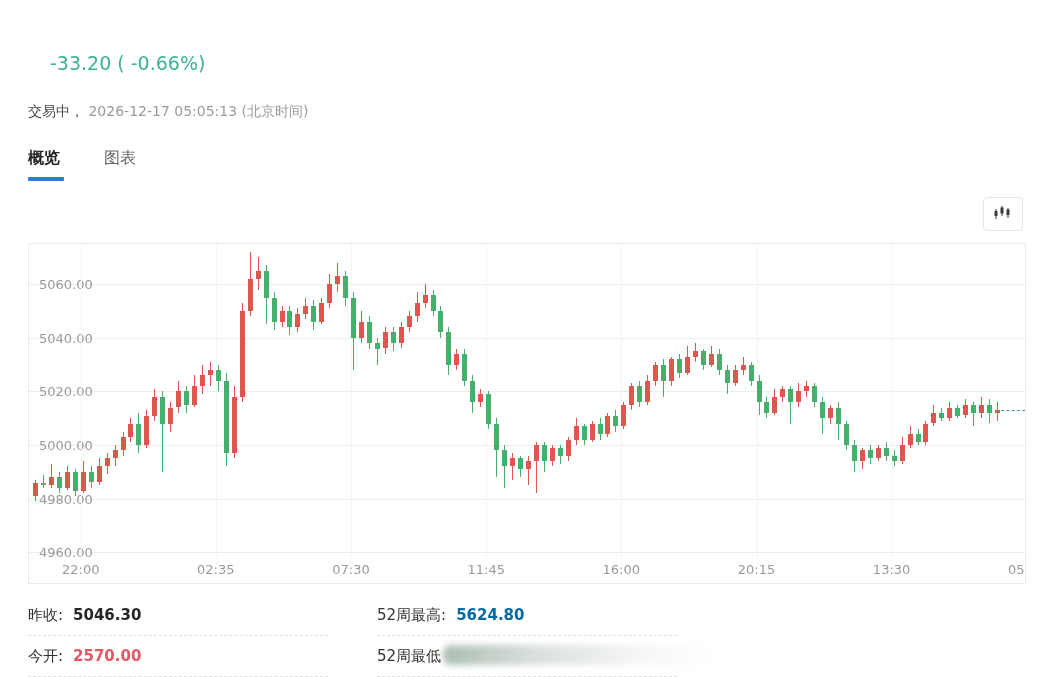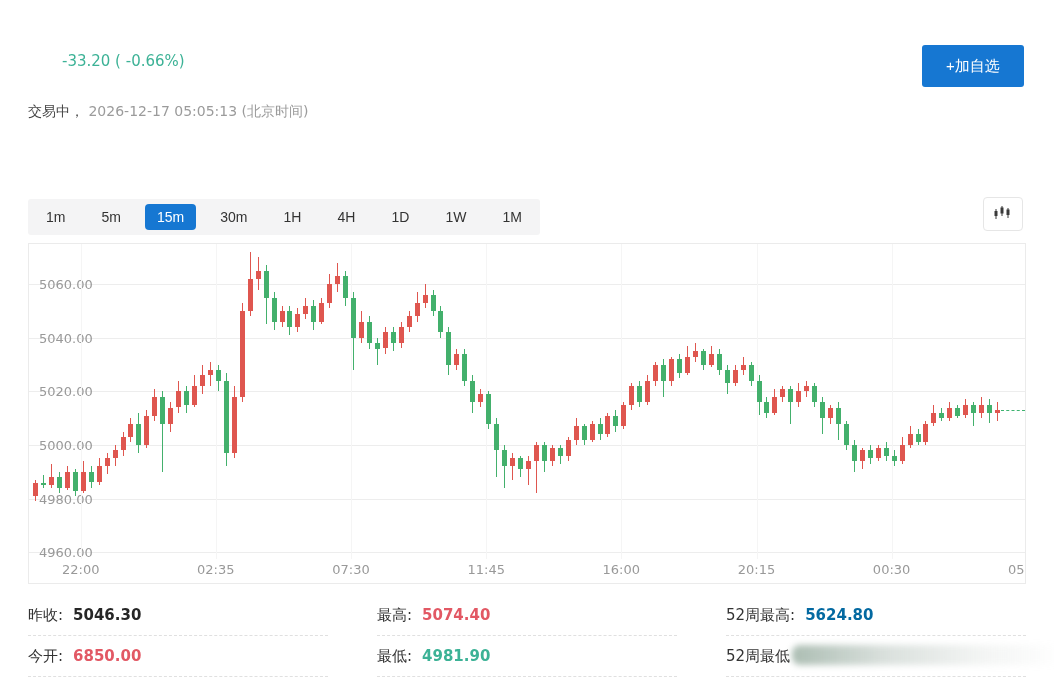--- a/index.html
+++ b/index.html
@@ -6,21 +6,21 @@
   html,body { width:1054px; height:677px; background:#ffffff; overflow:hidden;
     font-family:"DejaVu Sans","Liberation Sans",sans-serif; }
   .page { position:relative; width:1054px; height:677px; }
 
   
   .hdr { position:absolute; left:28px; top:12px; }
   .hdr-title { font-size:20px; font-weight:bold; color:#1f1f1f; display:inline-block; }
   .hdr-symbol { font-size:18px; color:#222; font-family:"DejaVu Serif","Liberation Serif",serif; margin-left:6px; }
   .price-row { position:absolute; left:28px; top:52px; display:flex; align-items:baseline; }
   .price { font-size:34px; font-weight:bold; color:#3cb296; letter-spacing:1px; }
-  .change { font-size:15px; color:#3cb296; margin-left:34px; }
+  .change { font-size:19px; color:#3cb296; margin-left:22px; }
   .status-row { position:absolute; left:28px; top:103px; font-size:14px; }
   .status { color:#454545; }
   .timestamp { color:#9b9b9b; }
   .add-btn { position:absolute; left:922px; top:45px; width:102px; height:42px;
     background:#1677d2; color:#fff; font-size:15px; border:none; border-radius:3px; cursor:pointer; }
 
   
   .tabs { position:absolute; left:28px; top:148px; display:flex; }
   .tab { font-size:16px; margin-right:44px; padding-bottom:12px; position:relative; cursor:pointer; }
   .tab.active { font-weight:bold; color:#262626; }
@@ -66,34 +66,31 @@
 
 <div class="page">
 
   <div class="price-row">
     <span class="change">-33.20 ( -0.66%)</span>
   </div>
   <div class="status-row">
     <span class="status">交易中，</span>
     <span class="timestamp">2026-12-17 05:05:13 (北京时间)</span>
   </div>
-  <button class="add-btn">+加自选</button>
-
-
-  <div class="period-bar">
-    <button class="period-btn">1m</button>
-    <button class="period-btn">5m</button>
-    <button class="period-btn active">15m</button>
-    <button class="period-btn">30m</button>
-    <button class="period-btn">1H</button>
-    <button class="period-btn">4H</button>
-    <button class="period-btn">1D</button>
-    <button class="period-btn">1W</button>
-    <button class="period-btn">1M</button>
+
+  <div class="tabs">
+    <div class="tab active">
+      <span>概览</span>
+      <span class="underline"></span>
+    </div>
+    <div class="tab inactive">
+      <span>图表</span>
+    </div>
   </div>
+
   <button class="chart-type-btn">
     <span>
       <svg width="20" height="16" viewBox="0 0 20 16">
         <line x1="3" y1="4" x2="3" y2="14" stroke="#3a3a3a" stroke-width="1"></line>
         <rect x="1.5" y="6" width="3" height="5" fill="#3a3a3a"></rect>
         <line x1="9" y1="1" x2="9" y2="11" stroke="#3a3a3a" stroke-width="1"></line>
         <rect x="7.5" y="2.5" width="3" height="6" fill="#3a3a3a"></rect>
         <line x1="15" y1="3" x2="15" y2="13" stroke="#3a3a3a" stroke-width="1"></line>
         <rect x="13.5" y="4.5" width="3" height="5.5" fill="#3a3a3a"></rect>
       </svg>
@@ -367,44 +364,34 @@
         <div class="body" style="left: 966px; top: 165.9px; height: 2.9px; background: rgb(223, 86, 79);"></div>
         <div class="price-line" style="left: 972px; width: 24px; top: 165.9px;"></div>
       </div>
     <div class="x-axis">
         <div class="x-label" style="left: 51.7px;">22:00</div>
         <div class="x-label" style="left: 186.8px;">02:35</div>
         <div class="x-label" style="left: 322px;">07:30</div>
         <div class="x-label" style="left: 457.2px;">11:45</div>
         <div class="x-label" style="left: 592.3px;">16:00</div>
         <div class="x-label" style="left: 727.5px;">20:15</div>
-        <div class="x-label" style="left: 862.6px;">00:30</div>
+        <div class="x-label" style="left: 862.6px;">13:30</div>
         <div class="x-label" style="left: 997.8px;">05:00</div>
       </div>
   </div>
 
   <div class="stats">
     <div>
       <div class="stat-cell">
         <span class="stat-label">昨收:</span>
         <span class="stat-value" style="color:#262626">5046.30</span>
       </div>
       <div class="stat-cell">
         <span class="stat-label">今开:</span>
-        <span class="stat-value" style="color:#e25864">6850.00</span>
-      </div>
-    </div>
-    <div>
-      <div class="stat-cell">
-        <span class="stat-label">最高:</span>
-        <span class="stat-value" style="color:#e25864">5074.40</span>
-      </div>
-      <div class="stat-cell">
-        <span class="stat-label">最低:</span>
-        <span class="stat-value" style="color:#3cb296">4981.90</span>
+        <span class="stat-value" style="color:#e25864">2570.00</span>
       </div>
     </div>
     <div>
       <div class="stat-cell">
         <span class="stat-label">52周最高:</span>
         <span class="stat-value" style="color:#0369a1">5624.80</span>
       </div>
       <div class="stat-cell">
         <span class="stat-label">52周最低</span>
         <span class="smudge"></span>

